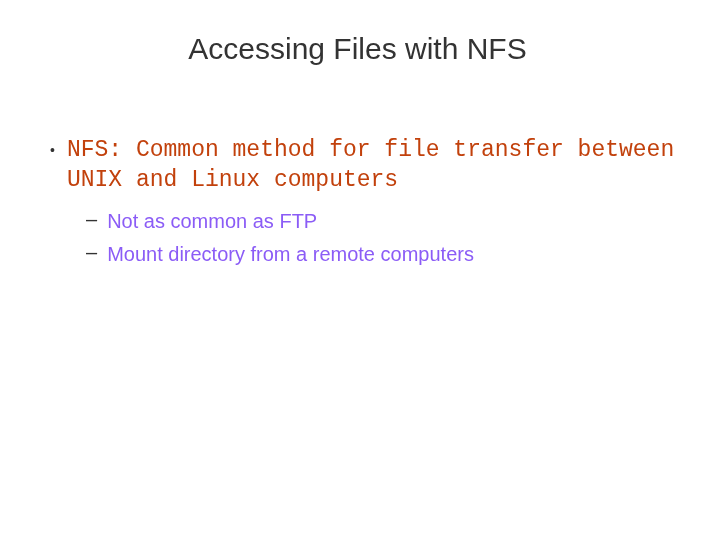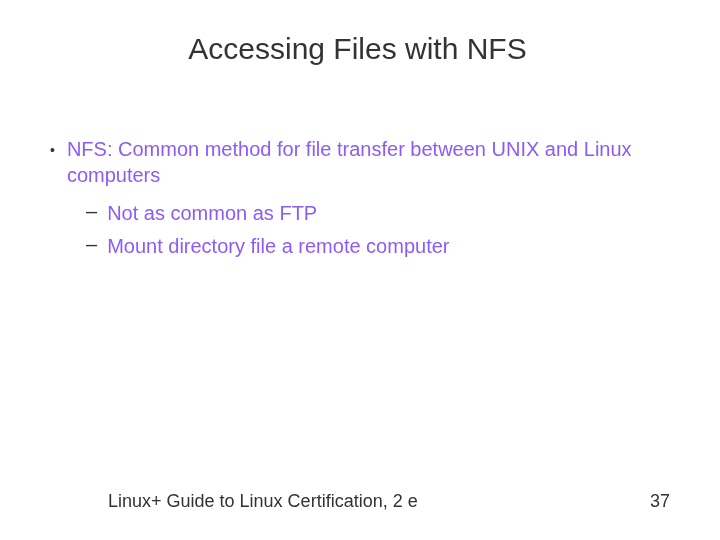--- a/index.html
+++ b/index.html
@@ -37,23 +37,24 @@
       align-items: flex-start;
       margin-bottom: 12px;
     }
     .bullet-dot {
       font-size: 14px;
       margin-right: 12px;
       margin-top: 6px;
       flex-shrink: 0;
     }
     .bullet-text {
-      font-size: 20px;
+      font-size: 23px;
       line-height: 1.3;
-      color: #8b5cf6;
+      color: #c2410c;
+      font-family: Liberation Mono, monospace;
     }
     .sub-items {
       padding-left: 36px;
       margin-top: 4px;
     }
     .sub-item {
       display: flex;
       align-items: flex-start;
       margin-bottom: 6px;
     }
@@ -97,22 +98,18 @@
       <span class="bullet-dot">•</span>
       <span class="bullet-text">NFS: Common method for file transfer between UNIX and Linux computers</span>
     </div>
     <div class="sub-items">
       <div class="sub-item">
         <span class="sub-dash">–</span>
         <span class="sub-text">Not as common as FTP</span>
       </div>
       <div class="sub-item">
         <span class="sub-dash">–</span>
-        <span class="sub-text">Mount directory file a remote computer</span>
+        <span class="sub-text">Mount directory from a remote computers</span>
       </div>
     </div>
   </div>
 
-  <div class="footer">
-    <span class="footer-left">Linux+ Guide to Linux Certification, 2 e</span>
-    <span class="footer-right">37</span>
-  </div>
 </div>
 
 </body></html>

